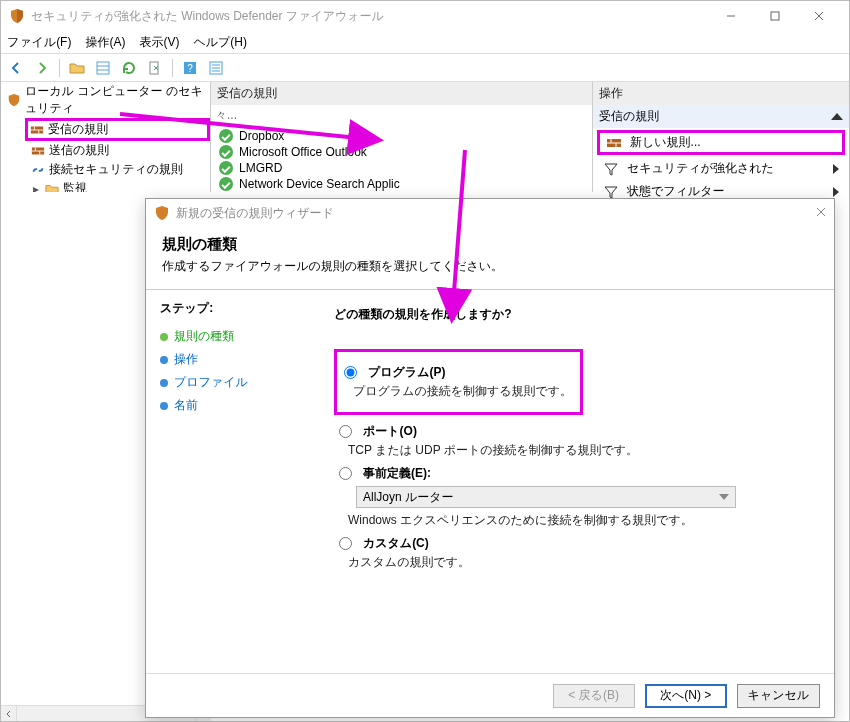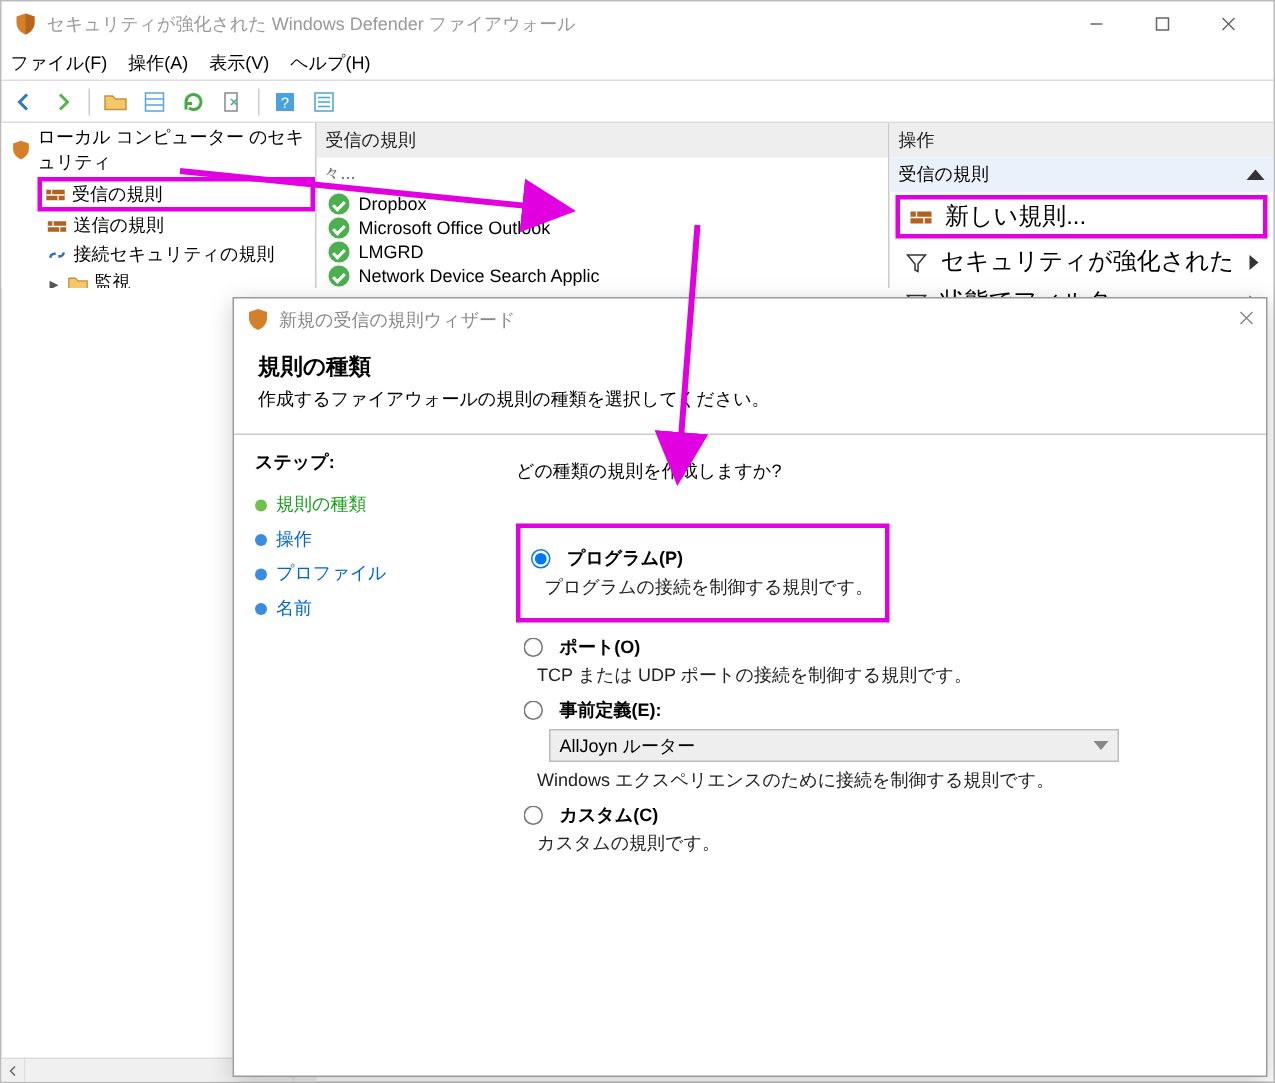--- a/index.html
+++ b/index.html
@@ -39,49 +39,49 @@
   .sel-box-magenta { border:3px solid #e000e0; }
 
   .rulelist { padding: 2px 4px; }
   .rulecut  { color:#666; padding: 2px 4px; font-size:12px; }
   .ruleitem { display:flex; align-items:center; gap:6px; padding:1px 4px; font-size:12px; }
   .dot-allow { width:14px; height:14px; border-radius:50%; background:#4caf50; position:relative; }
   .dot-allow::after { content:""; position:absolute; left:3px; top:5px; width:6px; height:3px; border:2px solid #fff; border-top:none; border-right:none; transform:rotate(-45deg); }
 
   .ops-sub   { background:#eaf1fb; padding:3px 6px; font-size:12px; display:flex; align-items:center; }
   .ops-sub .tri { margin-left:auto; width:0; height:0; border-left:6px solid transparent; border-right:6px solid transparent; border-bottom:7px solid #333; }
-  .op-item   { display:flex; align-items:center; gap:8px; padding:3px 10px; font-size:16px; }
+  .op-item   { display:flex; align-items:center; gap:8px; padding:3px 10px; font-size:12px; }
   .op-item .op-ic { width:16px; height:16px; display:inline-flex; align-items:center; justify-content:center; }
   .op-tri    { margin-left:auto; width:0; height:0; border-top:5px solid transparent; border-bottom:5px solid transparent; border-left:6px solid #333; }
 
   .sbar { position:absolute; bottom:0; left:0; right:0; height:16px; border-top:1px solid #ddd; display:flex; }
   .sbar .sbleft { width:16px; border-right:1px solid #ddd; background:#f0f0f0; display:flex; align-items:center; justify-content:center; }
   .sbar .sbfill { flex:1; background:#f0f0f0; }
   .sbar .sbrt   { width:16px; border-left:1px solid #ddd; background:#f0f0f0; display:flex; align-items:center; justify-content:center; }
 
   
-  .wizard { position:absolute; left:155px; top:198px; width:690px; height:520px; background:#fff; border:1px solid #999; box-shadow:0 4px 16px rgba(0,0,0,.2); display:flex; flex-direction:column; }
+  .wizard { position:absolute; left:145px; top:198px; width:690px; height:520px; background:#fff; border:1px solid #999; box-shadow:0 4px 16px rgba(0,0,0,.2); display:flex; flex-direction:column; }
   .wiz-tb { height:28px; display:flex; align-items:center; padding:0 8px; color:#888; }
   .wiz-tb .title-icon { width:16px; height:16px; margin-right:6px; }
   .wiz-close { margin-left:auto; color:#888; }
   .wiz-head  { padding: 8px 16px 14px; }
   .wiz-head h2 { margin:0 0 4px; font-size:15px; font-weight:700; }
   .wiz-head p  { margin:0; font-size:12px; }
   .wiz-hr { height:1px; background:#ccc; }
 
   .wiz-body { flex:1; display:flex; }
   .wiz-steps { width:170px; padding:10px 14px; }
   .wiz-steps h4 { margin:0 0 8px; font-size:12px; font-weight:700; }
   .wiz-step { display:flex; align-items:center; gap:6px; padding:3px 0; font-size:12px; color:#0066cc; }
   .wiz-step.current { color:#16a016; }
   .bullet-g { width:8px; height:8px; border-radius:50%; background:#6cc24a; }
   .bullet-b { width:8px; height:8px; border-radius:50%; background:#3a8dde; }
 
   .wiz-right { flex:1; padding:16px 18px 8px; }
-  .wiz-q { font-size:12px; margin-bottom:26px; }
+  .wiz-q { font-size:12px; margin-bottom:26px;font-weight:bold; }
   .opt   { display:flex; gap:8px; margin:6px 0 2px; align-items:flex-start; }
   .opt input { margin-top:2px; }
   .opt-label { font-size:12px; }
   .opt-label b { font-weight:700; }
   .opt-sub   { font-size:12px; margin:0 0 6px 14px; color:#222; }
   .opt-group.highlight { border:3px solid #e000e0; padding:6px 8px 6px 2px; display:inline-block; }
   .pre-combo { margin:4px 0 4px 22px; width:380px; height:22px; background:#eee; border:1px solid #bbb; color:#000000; padding:2px 6px; display:flex; align-items:center; }
   .pre-combo .sv { flex:1; }
   .pre-combo .dd { width:0; height:0; border-left:5px solid transparent; border-right:5px solid transparent; border-top:6px solid #888; }
 
@@ -382,20 +382,25 @@
       <p class="opt-sub">Windows エクスペリエンスのために接続を制御する規則です。</p>
 
       <div class="opt">
         <input type="radio" style="">
         <span class="opt-label"><b>カスタム(C)</b></span>
       </div>
       <p class="opt-sub">カスタムの規則です。</p>
     </div>
   </div>
 
+  <div class="wiz-foot">
+    <span class="btn disabled">&lt; 戻る(B)</span>
+    <span class="btn primary">次へ(N) &gt;</span>
+    <span class="btn">キャンセル</span>
+  </div>
 </div>
 
 <svg class="anno">
   <defs>
     <marker id="ah" viewBox="0 0 12 12" refX="10" refY="6" markerWidth="9" markerHeight="9" orient="auto">
       <path d="M0 0L12 6L0 12z" fill="#e000e0"></path>
     </marker>
   </defs>
   <line x1="120" y1="114" x2="378" y2="140" stroke="#e000e0" stroke-width="4" marker-end="url(#ah)"></line>
   <path d="M465 150 L452 318" stroke="#e000e0" stroke-width="4" fill="none" marker-end="url(#ah)"></path>

